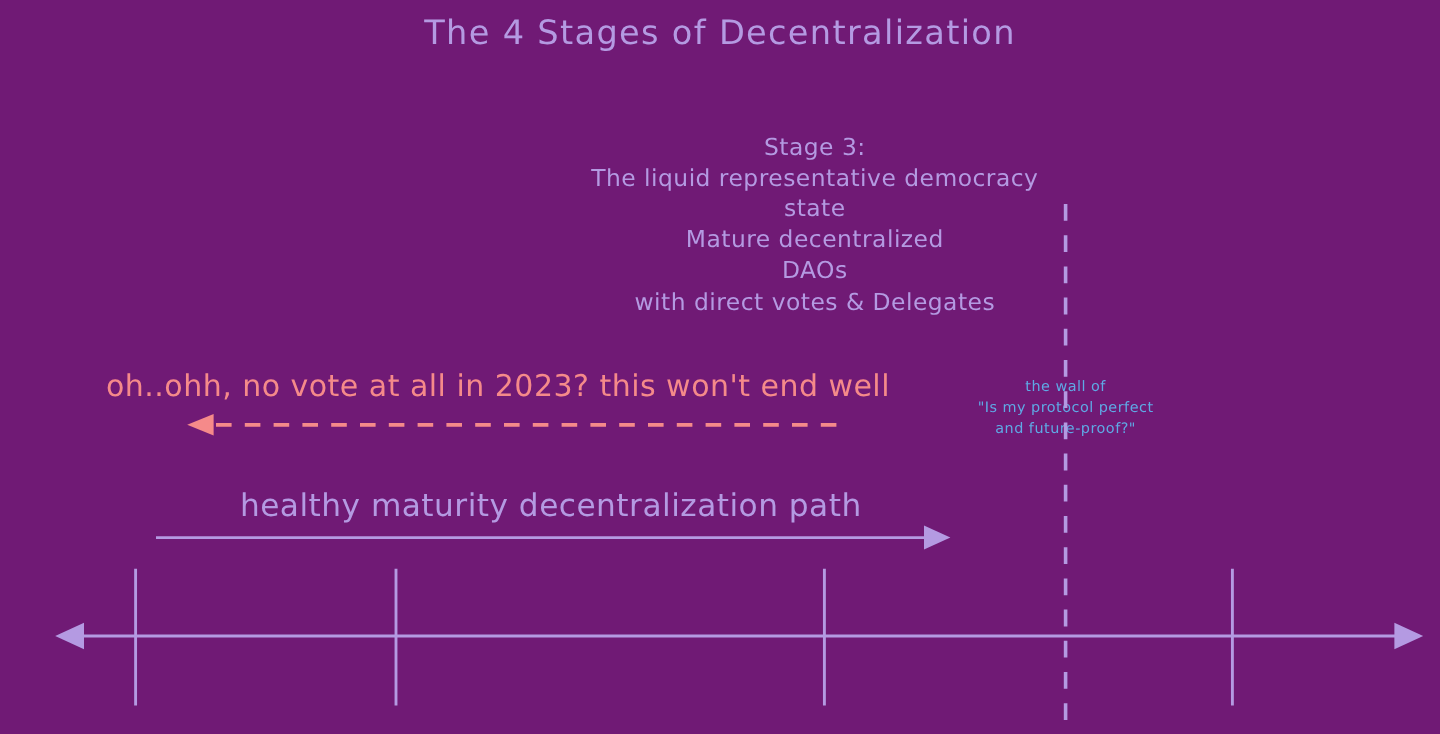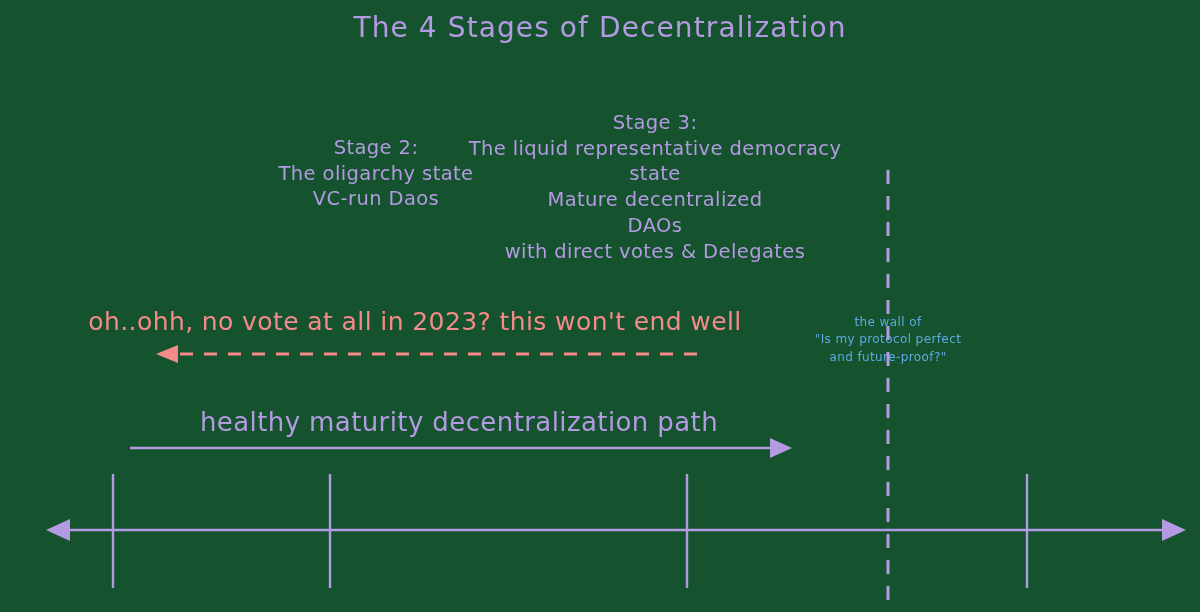--- a/index.html
+++ b/index.html
@@ -4,21 +4,21 @@
 <style>
   html, body {
     margin: 0;
     padding: 0;
     background: #0f0f10;
   }
   #canvas {
     position: relative;
     width: 1200px;
     height: 612px;
-    background: #14532d;
+    background: #701a75;
     overflow: hidden;
     font-family: "DejaVu Sans", sans-serif;
   }
   .txt {
     position: absolute;
     white-space: pre;
     line-height: 1.32;
     letter-spacing: 0.4px;
   }
   .purple { color: #b49ae2; }
@@ -33,21 +33,21 @@
     font-size: 28px;
     letter-spacing: 1.1px;
   }
 
   .stage {
     text-align: center;
     font-size: 19.5px;
   }
   #stage1 { left: 2px;   top: 123px; width: 250px; }
   #stage2 { left: 253px; top: 135px; width: 246px; }
-  #stage3 { left: 446px; top: 110px; width: 418px; }
+  #stage3 { left: 470px; top: 110px; width: 418px; }
   #stage4 { left: 893px; top: 141px; width: 280px; }
 
   #warn-text {
     left: 0; top: 305px; width: 830px;
     text-align: center;
     font-size: 25px;
   }
   #wall-text {
     left: 752px; top: 314px; width: 272px;
     text-align: center;
@@ -69,23 +69,20 @@
   }
 </style>
 </head>
 <body>
 
 <div id="canvas">
 
   <div class="txt purple" id="title">The 4 Stages of Decentralization</div>
 
 
-  <div class="txt purple stage" id="stage2">Stage 2:
-The oligarchy state
-VC-run Daos</div>
 
   <div class="txt purple stage" id="stage3">Stage 3:
 The liquid representative democracy
 state
 Mature decentralized
 DAOs
 with direct votes &amp; Delegates</div>
 
 
   <div class="txt red" id="warn-text">oh..ohh, no vote at all in 2023? this won't end well</div>

